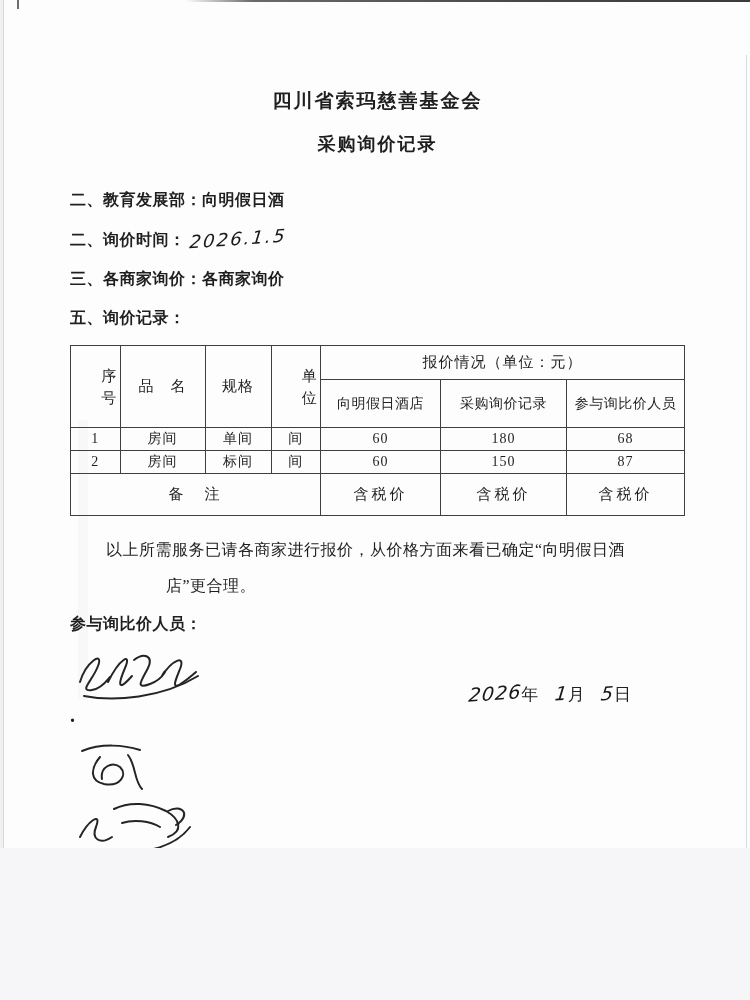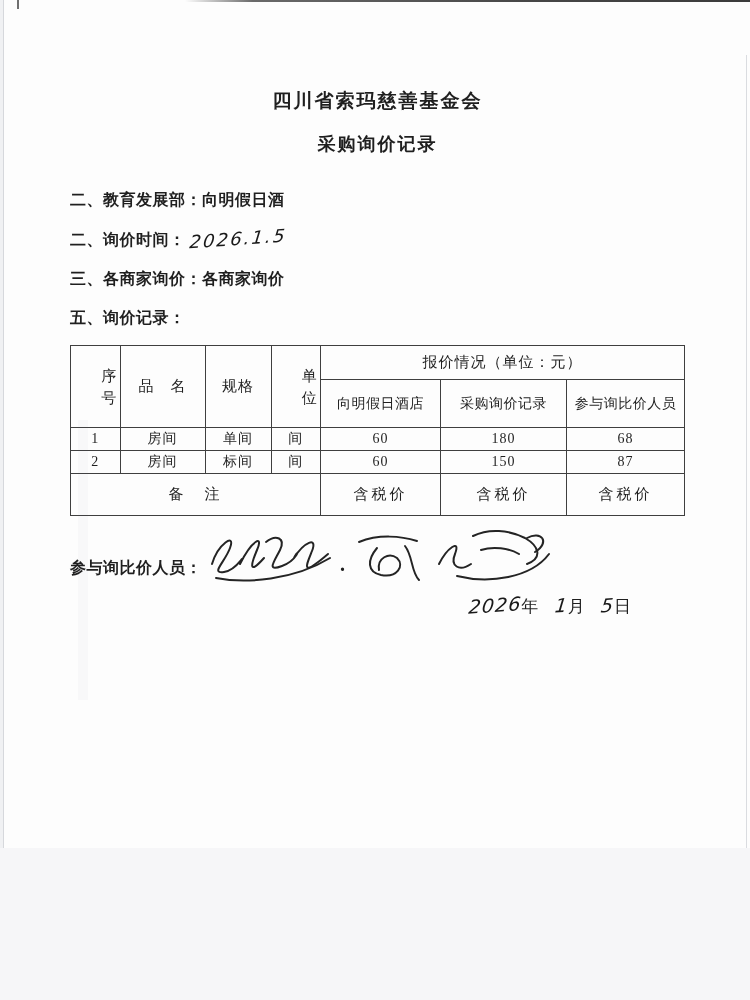--- a/index.html
+++ b/index.html
@@ -51,21 +51,21 @@
   td.stack span { display:inline-block; width:1.1em; word-break:break-all; line-height:22px;margin-left:28px; }
   tr.hdr1 td { height:34px; }
   tr.hdr2 td { height:48px; font-size:14px; letter-spacing:0.5px; line-height:20px; }
   tr.data td { height:23px; font-size:14px; letter-spacing:1px; }
   tr.foot td { height:42px; font-size:15px; letter-spacing:3px; }
 
   .conclusion { font-size:16px; line-height:36px; margin-top:16px; letter-spacing:0.5px; }
   .concl-l1 { margin-left:36px; }
   .concl-l2 { margin-left:96px; }
 
-  .sign-row { display:flex; align-items:flex-end; margin-top:8px; height:62px; }
+  .sign-row { display:flex; margin-top:8px; height:62px;flex-direction:column; }
   .sign-label { font-size:16px; font-weight:600; letter-spacing:0.5px; line-height:24px; padding-bottom:6px; }
   .sig { display:inline-block; }
   .sig svg { display:block; }
   .sig path { fill:none; stroke:#242424; stroke-width:2; stroke-linecap:round; stroke-linejoin:round; }
   .sig-dot { font-size:20px; font-weight:bold; padding:0 2px 10px 0; }
 
   .date-line { text-align:right; padding-right:50px; margin-top:8px; font-size:17px; letter-spacing:4px; }
   .date-line .hw { font-size:19px; letter-spacing:1px; }
 </style>
 </head>
@@ -133,20 +133,21 @@
     </tr>
     <tr class="foot">
       <td colspan="4">备　注</td>
       <td>含税价</td>
       <td>含税价</td>
       <td>含税价</td>
     </tr>
   </tbody>
     </table>
 
+  <p class="conclusion"><span class="concl-l1">以上所需服务已请各商家进行报价，从价格方面来看已确定“向明假日酒</span><br><span class="concl-l2">店”更合理。</span></p>
 
   <div class="sign-row">
     <span class="sign-label">参与询比价人员：</span>
     <span class="sig" title="马海马林">
       <svg width="138" height="62" viewBox="0 0 138 62">
         <path d="M10,40 C16,20 34,8 28,24 C23,38 8,50 22,48 C36,46 44,26 38,40 C50,16 62,10 55,26 C49,40 46,52 62,34"></path>
         <path d="M64,18 C74,10 84,14 78,26 C72,38 64,48 80,42 C96,36 98,22 92,34 C102,18 116,12 110,27 C104,42 98,54 126,30"></path>
         <path d="M14,54 C44,60 92,56 128,34"></path>
       </svg>
     </span>

